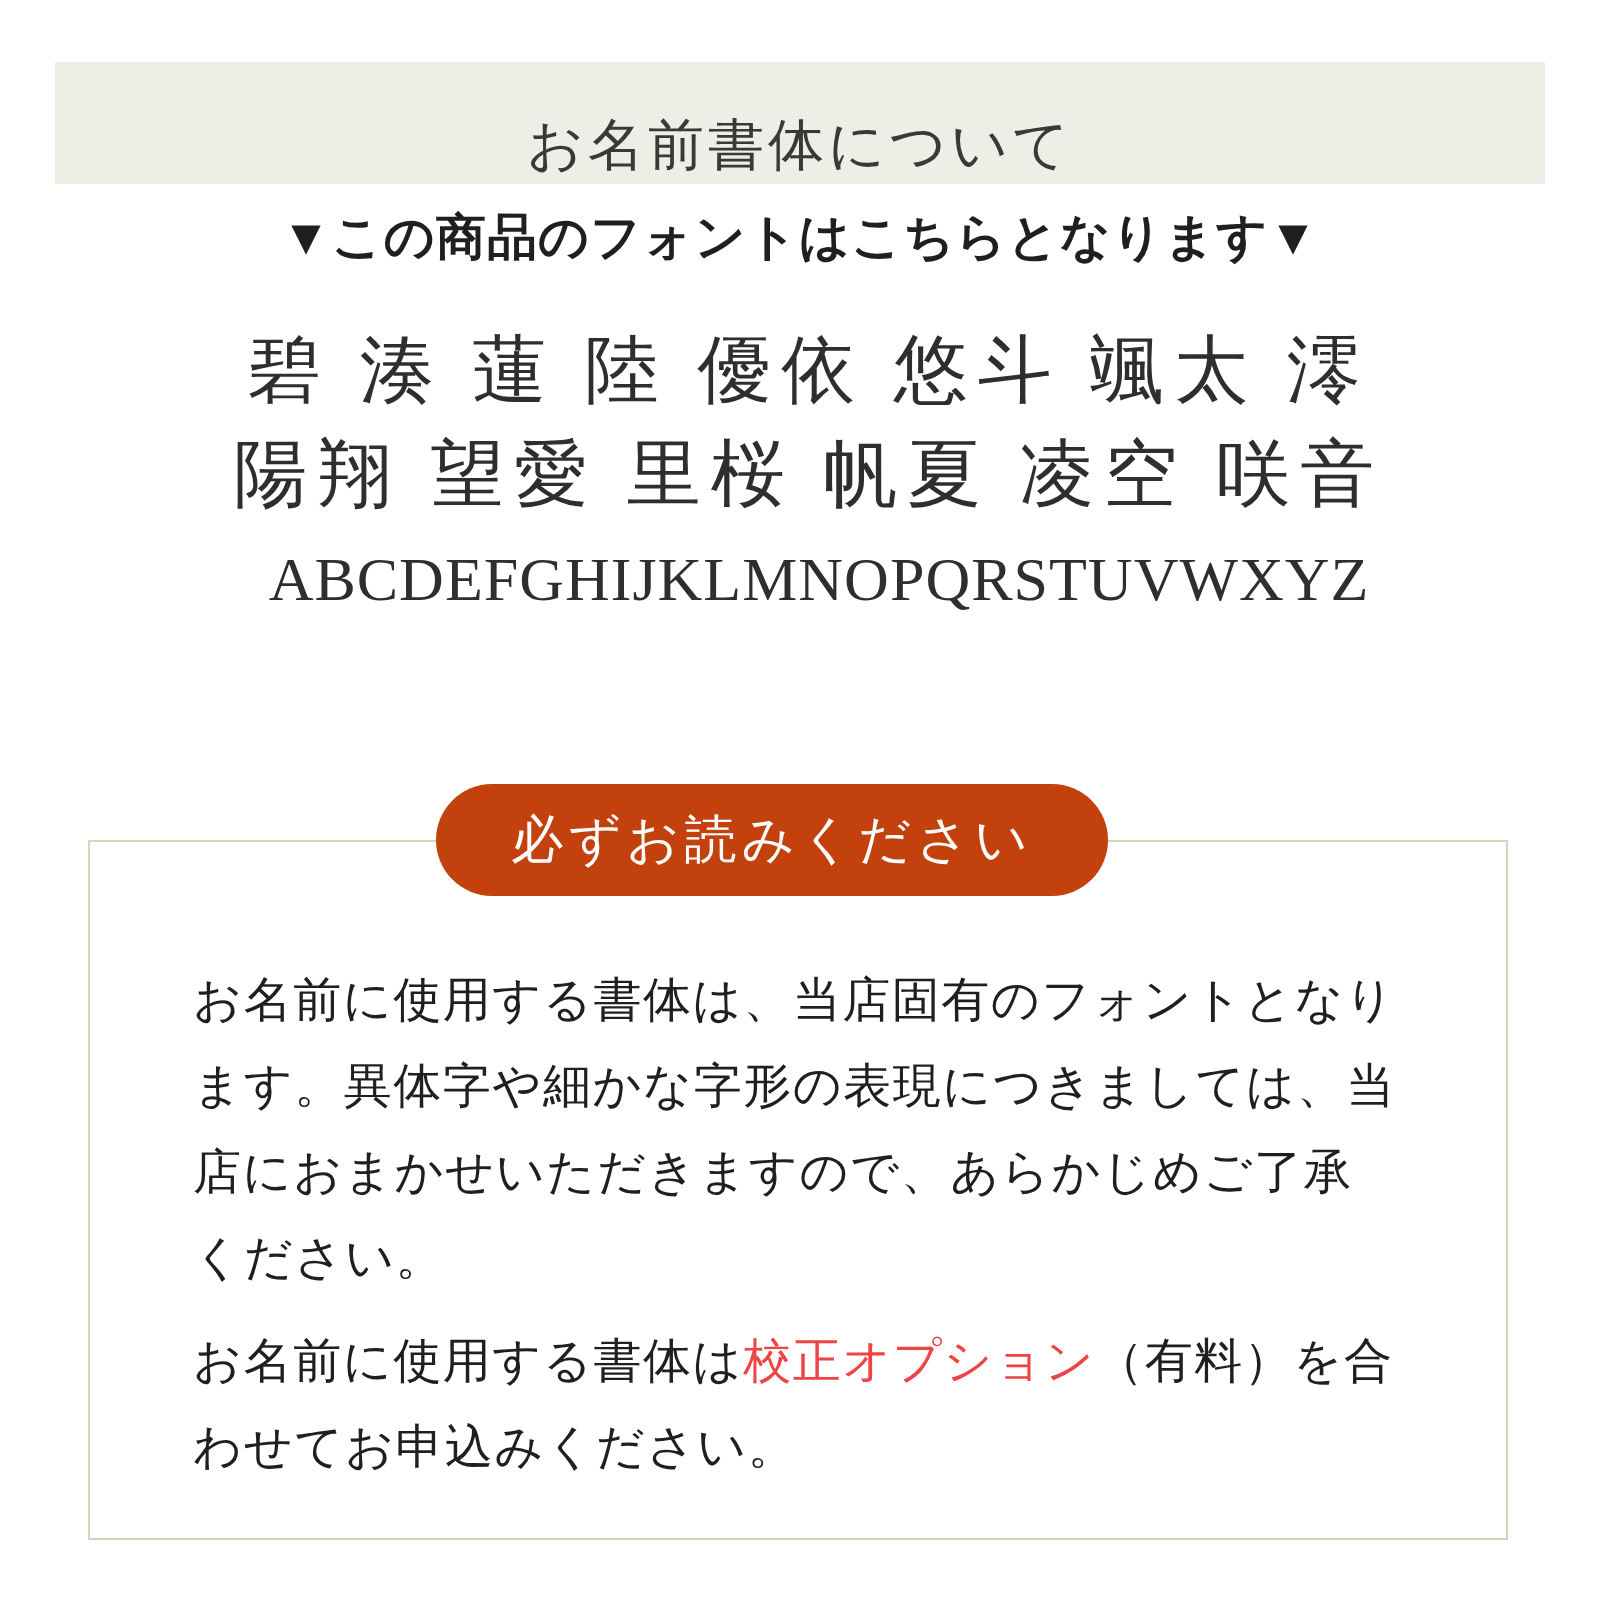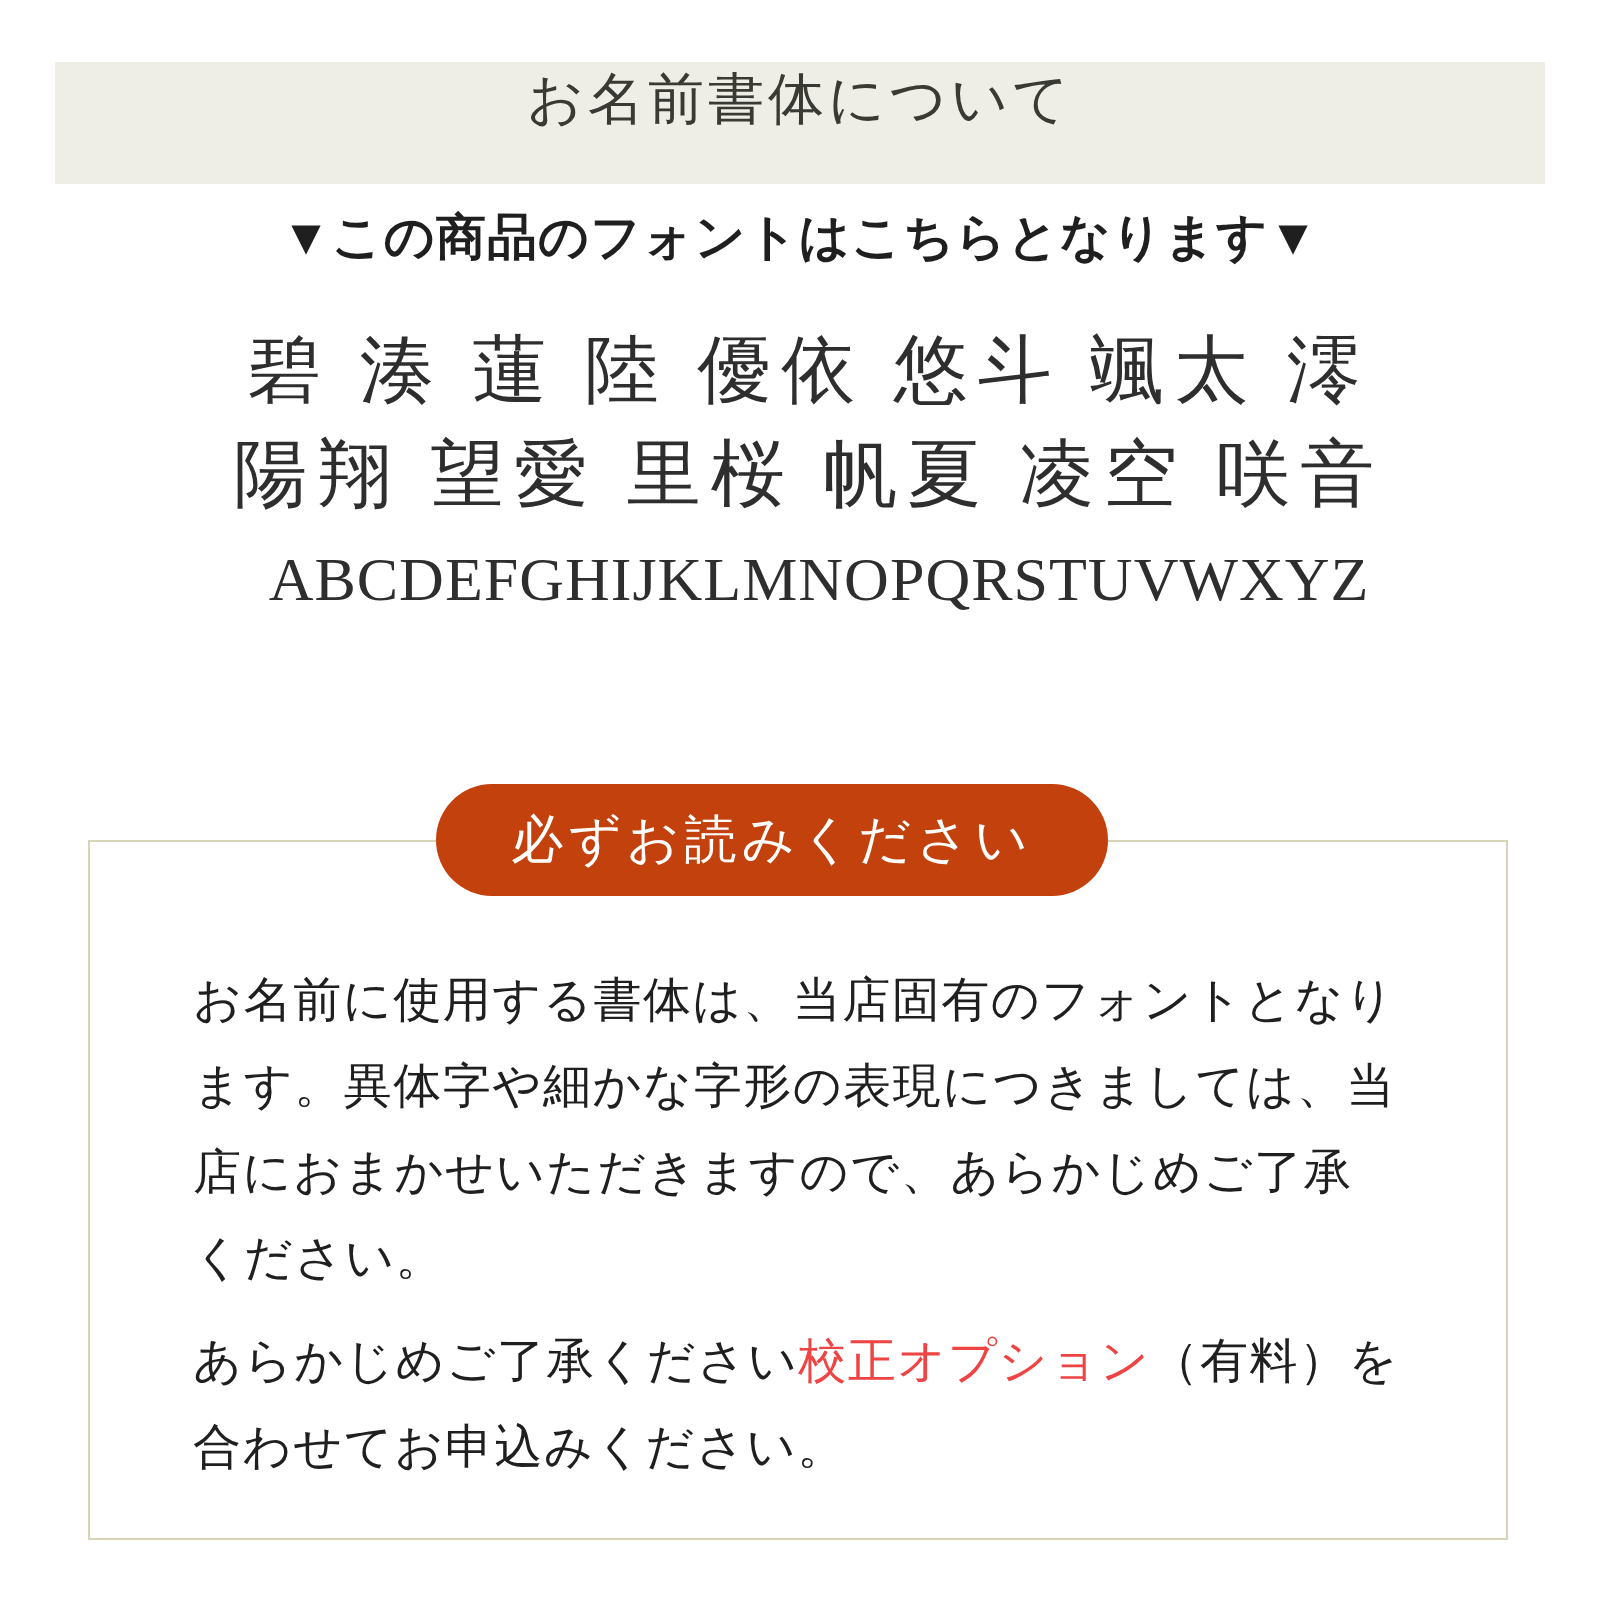--- a/index.html
+++ b/index.html
@@ -24,21 +24,21 @@
 
   
   .header-band {
     position: absolute;
     left: 55px;
     top: 62px;
     width: 1490px;
     height: 122px;
     background: #eeeee6;
     display: flex;
-    align-items: flex-start;
+    align-items: flex-end;
     justify-content: center;
   }
   .header-band .header-title {
     font-family: "Liberation Sans", sans-serif;
     font-size: 56px;
     letter-spacing: 4px;
     color: #3a3a35;
     font-weight: 400;
   }
 
@@ -151,16 +151,16 @@
   </div>
 
   <div class="notice-box"></div>
 
   <div class="notice-pill">
     <span class="notice-pill-label">必ずお読みください</span>
   </div>
 
   <div class="notice-body">
     <p>お名前に使用する書体は、当店固有のフォントとなります。異体字や細かな字形の表現につきましては、当店におまかせいただきますので、あらかじめご了承ください。</p>
-    <p><span>あらかじめご了承ください</span><span class="highlight">校正オプション</span><span>（有料）を合わせてお申込みください。</span></p>
+    <p><span>お名前に使用する書体は</span><span class="highlight">校正オプション</span><span>（有料）を合わせてお申込みください。</span></p>
   </div>
 
 </div>
 
 </body></html>

